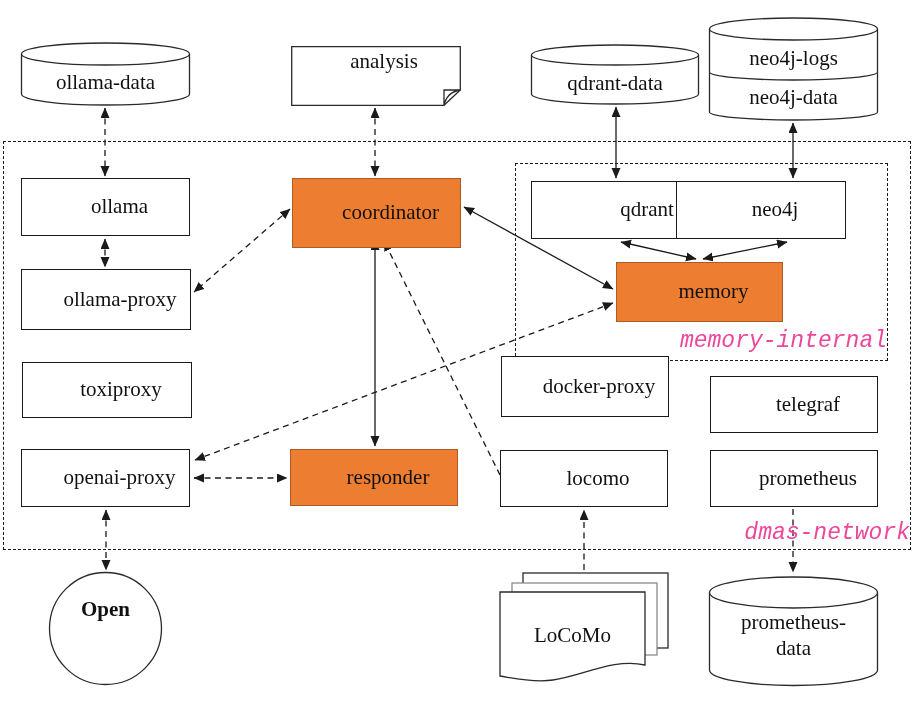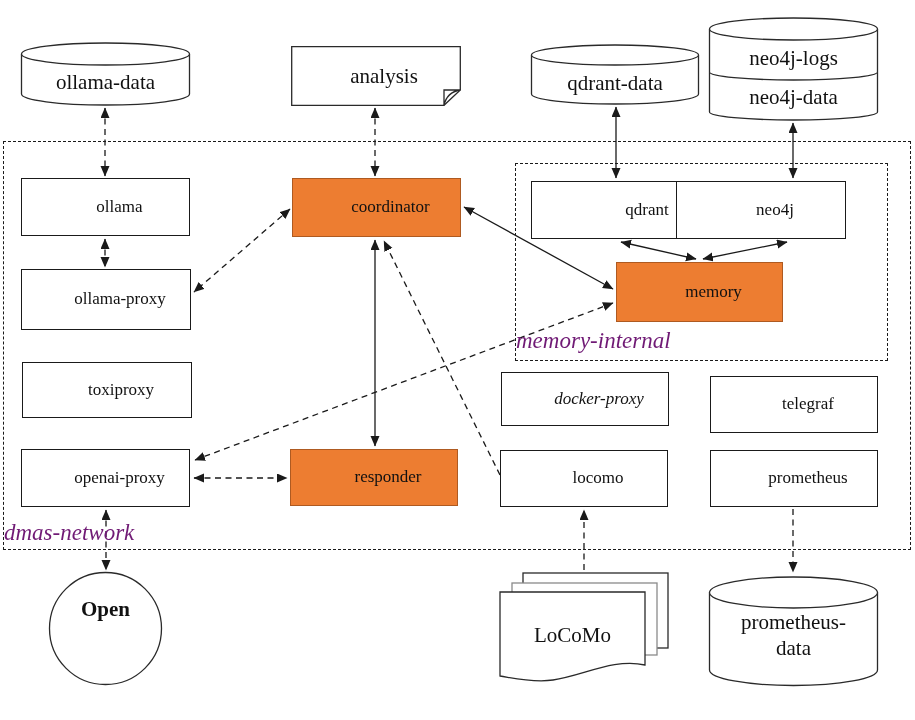--- a/index.html
+++ b/index.html
@@ -4,29 +4,29 @@
 <style>
   html,body{margin:0;padding:0;background:#fff;}
   #stage{
     position:relative;width:915px;height:720px;background:#fff;
     font-family:"Liberation Serif","DejaVu Serif",serif;color:#111;overflow:hidden;
   }
   #wires{position:absolute;left:0;top:0;width:915px;height:720px;}
   .node{
     position:absolute;box-sizing:border-box;background:#fff;border:1.4px solid #1a1a1a;
     display:flex;align-items:center;justify-content:center;
-    font-size:17px;line-height:1.1;text-align:center;padding-left:28px;
+    font-size:21px;line-height:1.1;text-align:center;padding-left:28px;
   }
   .node.hl{background:var(--hl,#ED7D31);border-color:var(--hlb,#AE5A21);}
   .group{
     position:absolute;box-sizing:border-box;border:1.5px dashed #1a1a1a;background:transparent;
   }
   .group-label{
-    position:absolute;left:0;right:0;text-align:left;
-    font-style:italic;font-size:23px;color:#701a75;
+    position:absolute;left:0;right:0;text-align:right;
+    font-style:italic;font-size:23px;color:#ec4899;font-family:Liberation Mono, monospace;
   }
   .shape{position:absolute;}
   .shape svg{position:absolute;left:0;top:0;overflow:visible;}
   .shape .lbl{
     position:absolute;left:0;right:0;text-align:center;font-size:21px;line-height:1.25;color:#111;
   }
   .sline{stroke:#1a1a1a;stroke-width:1.3;fill:none;}
   .dline{stroke:#1a1a1a;stroke-width:1.3;fill:none;stroke-dasharray:6 4.5;}
   .shape-stroke{stroke:#2a2a2a;stroke-width:1.3;fill:#fff;}
   .shape-stroke-gray{stroke:#8a8a8a;stroke-width:1.3;fill:#fff;}
@@ -91,36 +91,36 @@
   </div>
   <div class="node" style="left:21px;top:269px;width:170px;height:61px;">
     <span>ollama-proxy</span>
   </div>
   <div class="node" style="left:21px;top:449px;width:169px;height:58px;">
     <span>openai-proxy</span>
   </div>
   <div class="node" style="left:22px;top:362px;width:170px;height:56px;">
     <span>toxiproxy</span>
   </div>
-  <div class="node hl" style="left:292px;top:178px;width:169px;height:59px;">
+  <div class="node hl" style="left:292px;top:178px;width:169px;height:70px;">
     <span>coordinator</span>
   </div>
   <div class="node hl" style="left:290px;top:449px;width:168px;height:57px;">
     <span>responder</span>
   </div>
   <div class="node" style="left:531px;top:181px;width:204px;height:58px;">
     <span>qdrant</span>
   </div>
   <div class="node" style="left:676px;top:181px;width:170px;height:58px;">
     <span>neo4j</span>
   </div>
   <div class="node hl" style="left:616px;top:262px;width:167px;height:60px;">
     <span>memory</span>
   </div>
-  <div class="node" style="left:501px;top:372px;width:168px;height:54px;font-style:italic;">
+  <div class="node" style="left:501px;top:356px;width:168px;height:61px;">
     <span>docker-proxy</span>
   </div>
   <div class="node" style="left:710px;top:376px;width:168px;height:57px;">
     <span>telegraf</span>
   </div>
   <div class="node" style="left:500px;top:450px;width:168px;height:57px;">
     <span>locomo</span>
   </div>
   <div class="node" style="left:710px;top:450px;width:168px;height:57px;">
     <span>prometheus</span>
@@ -132,21 +132,21 @@
       <ellipse class="shape-stroke" cx="85.5" cy="12" rx="84" ry="11"></ellipse>
     </svg>
     <div class="lbl" style="top:27px;">ollama-data</div>
   </div>
 
   <div class="shape" style="left:291px;top:46px;width:170px;height:60px;">
     <svg width="170" height="60">
       <path class="shape-stroke" d="M0.7,0.7 H169.3 V44 L153,59.3 H0.7 Z"></path>
       <path class="shape-stroke" d="M153,59.3 C155,50 160,45.5 169.3,44 L153,44 Z"></path>
     </svg>
-    <div class="lbl" style="top:17px;margin-left:16px;">analysis</div>
+    <div class="lbl" style="top:2px;margin-left:16px;">analysis</div>
   </div>
 
   <div class="shape" style="left:530px;top:44px;width:170px;height:62px;">
     <svg width="170" height="62">
       <path class="shape-stroke" d="M1.5,11 V50 A83.5,10 0 0 0 168.5,50 V11"></path>
       <ellipse class="shape-stroke" cx="85" cy="11" rx="83.5" ry="10"></ellipse>
     </svg>
     <div class="lbl" style="top:26px;">qdrant-data</div>
   </div>
 

